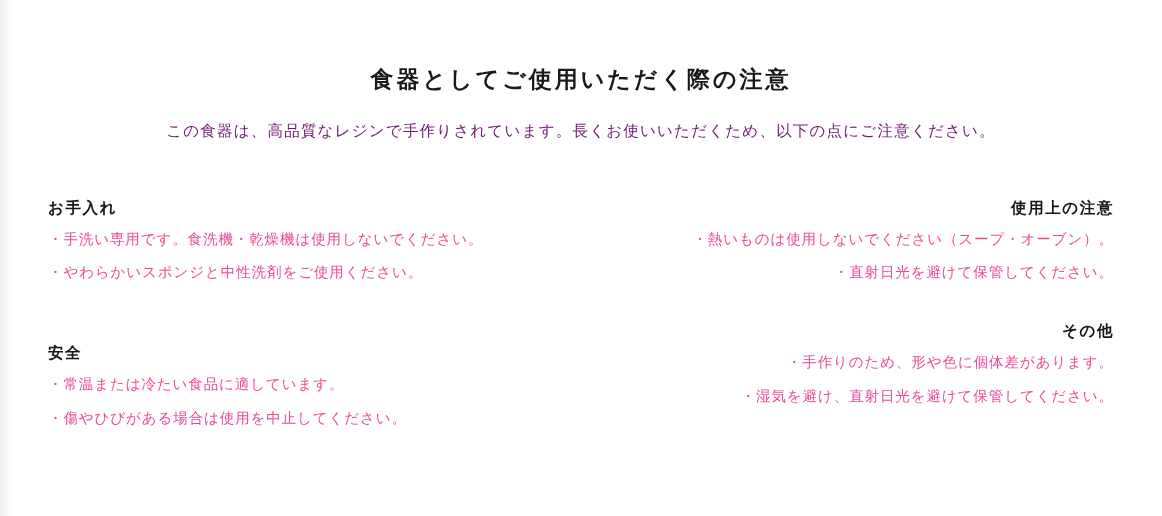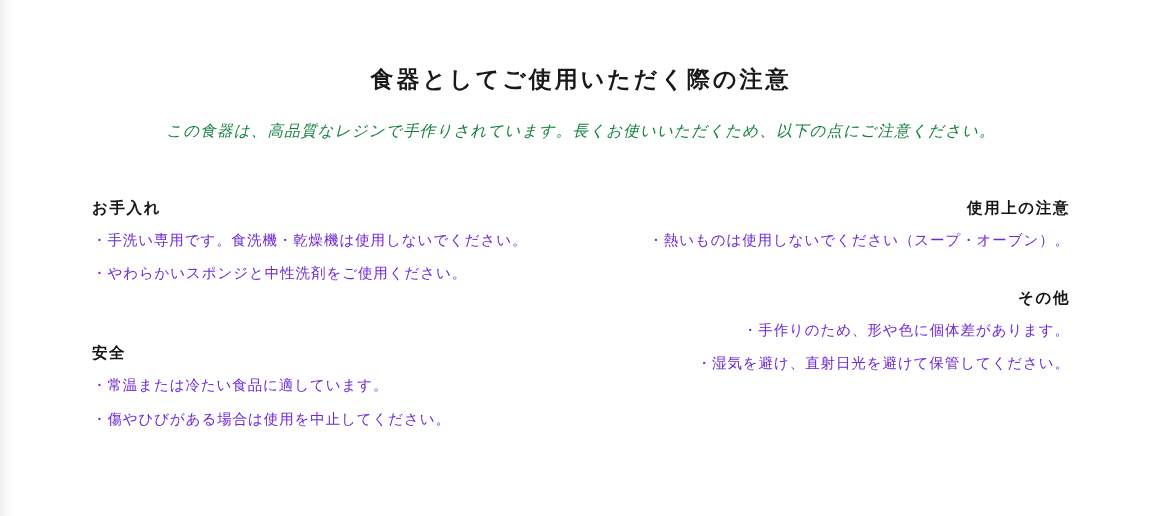--- a/index.html
+++ b/index.html
@@ -23,48 +23,48 @@
     width: 14px;
     height: 100%;
     background: linear-gradient(to right, #efefef 0%, #f7f7f7 40%, #ffffff 100%);
     pointer-events: none;
   }
   .sheet {
     position: relative;
     width: 1162px;
     height: 516px;
     box-sizing: border-box;
-    padding: 0 92px;
+    padding: 0 48px;
   }
   .doc-title {
     text-align: center;
     font-size: 23px;
     font-weight: 700;
     letter-spacing: 3px;
     margin: 0;
     padding-top: 64px;
     color: #191919;
   }
   .doc-intro {
     text-align: center;
     font-size: 15.5px;
     letter-spacing: 1.2px;
     margin: 0;
     padding-top: 26px;
-    color: #15803d;
-    font-style: italic;
+    color: #701a75;
   }
   .columns {
     display: flex;
     margin-top: 56px;
     gap: 0;
   }
   .col {
     width: 50%;
     box-sizing: border-box;
+    font-family: Liberation Mono, monospace;
   }
   .col-left {
     padding-right: 24px;
   }
   .col-right {
     padding-left: 38px;
     text-align: right;
   }
   .section {
     margin-bottom: 40px;
@@ -82,21 +82,21 @@
   .bullet-list {
     list-style: none;
     margin: 0;
     padding: 0;
   }
   .bullet-item {
     font-size: 14.5px;
     letter-spacing: 0.9px;
     line-height: 1.05;
     margin-bottom: 18px;
-    color: #6d28d9;
+    color: #ec4899;
     white-space: nowrap;
   }
   .bullet-item:last-child {
     margin-bottom: 0;
   }
   .row-gap-block {
     height: 22px;
   }
 </style>
 </head>
@@ -133,20 +133,21 @@
       </div>
 
     </div>
 
     <div class="col col-right">
 
       <div class="section">
         <h2 class="section-heading">使用上の注意</h2>
         <ul class="bullet-list">
           <li class="bullet-item">・熱いものは使用しないでください（スープ・オーブン）。</li>
+          <li class="bullet-item">・直射日光を避けて保管してください。</li>
         </ul>
       </div>
 
       <div class="section">
         <h2 class="section-heading">その他</h2>
         <ul class="bullet-list">
           <li class="bullet-item">・手作りのため、形や色に個体差があります。</li>
           <li class="bullet-item">・湿気を避け、直射日光を避けて保管してください。</li>
         </ul>
       </div>

